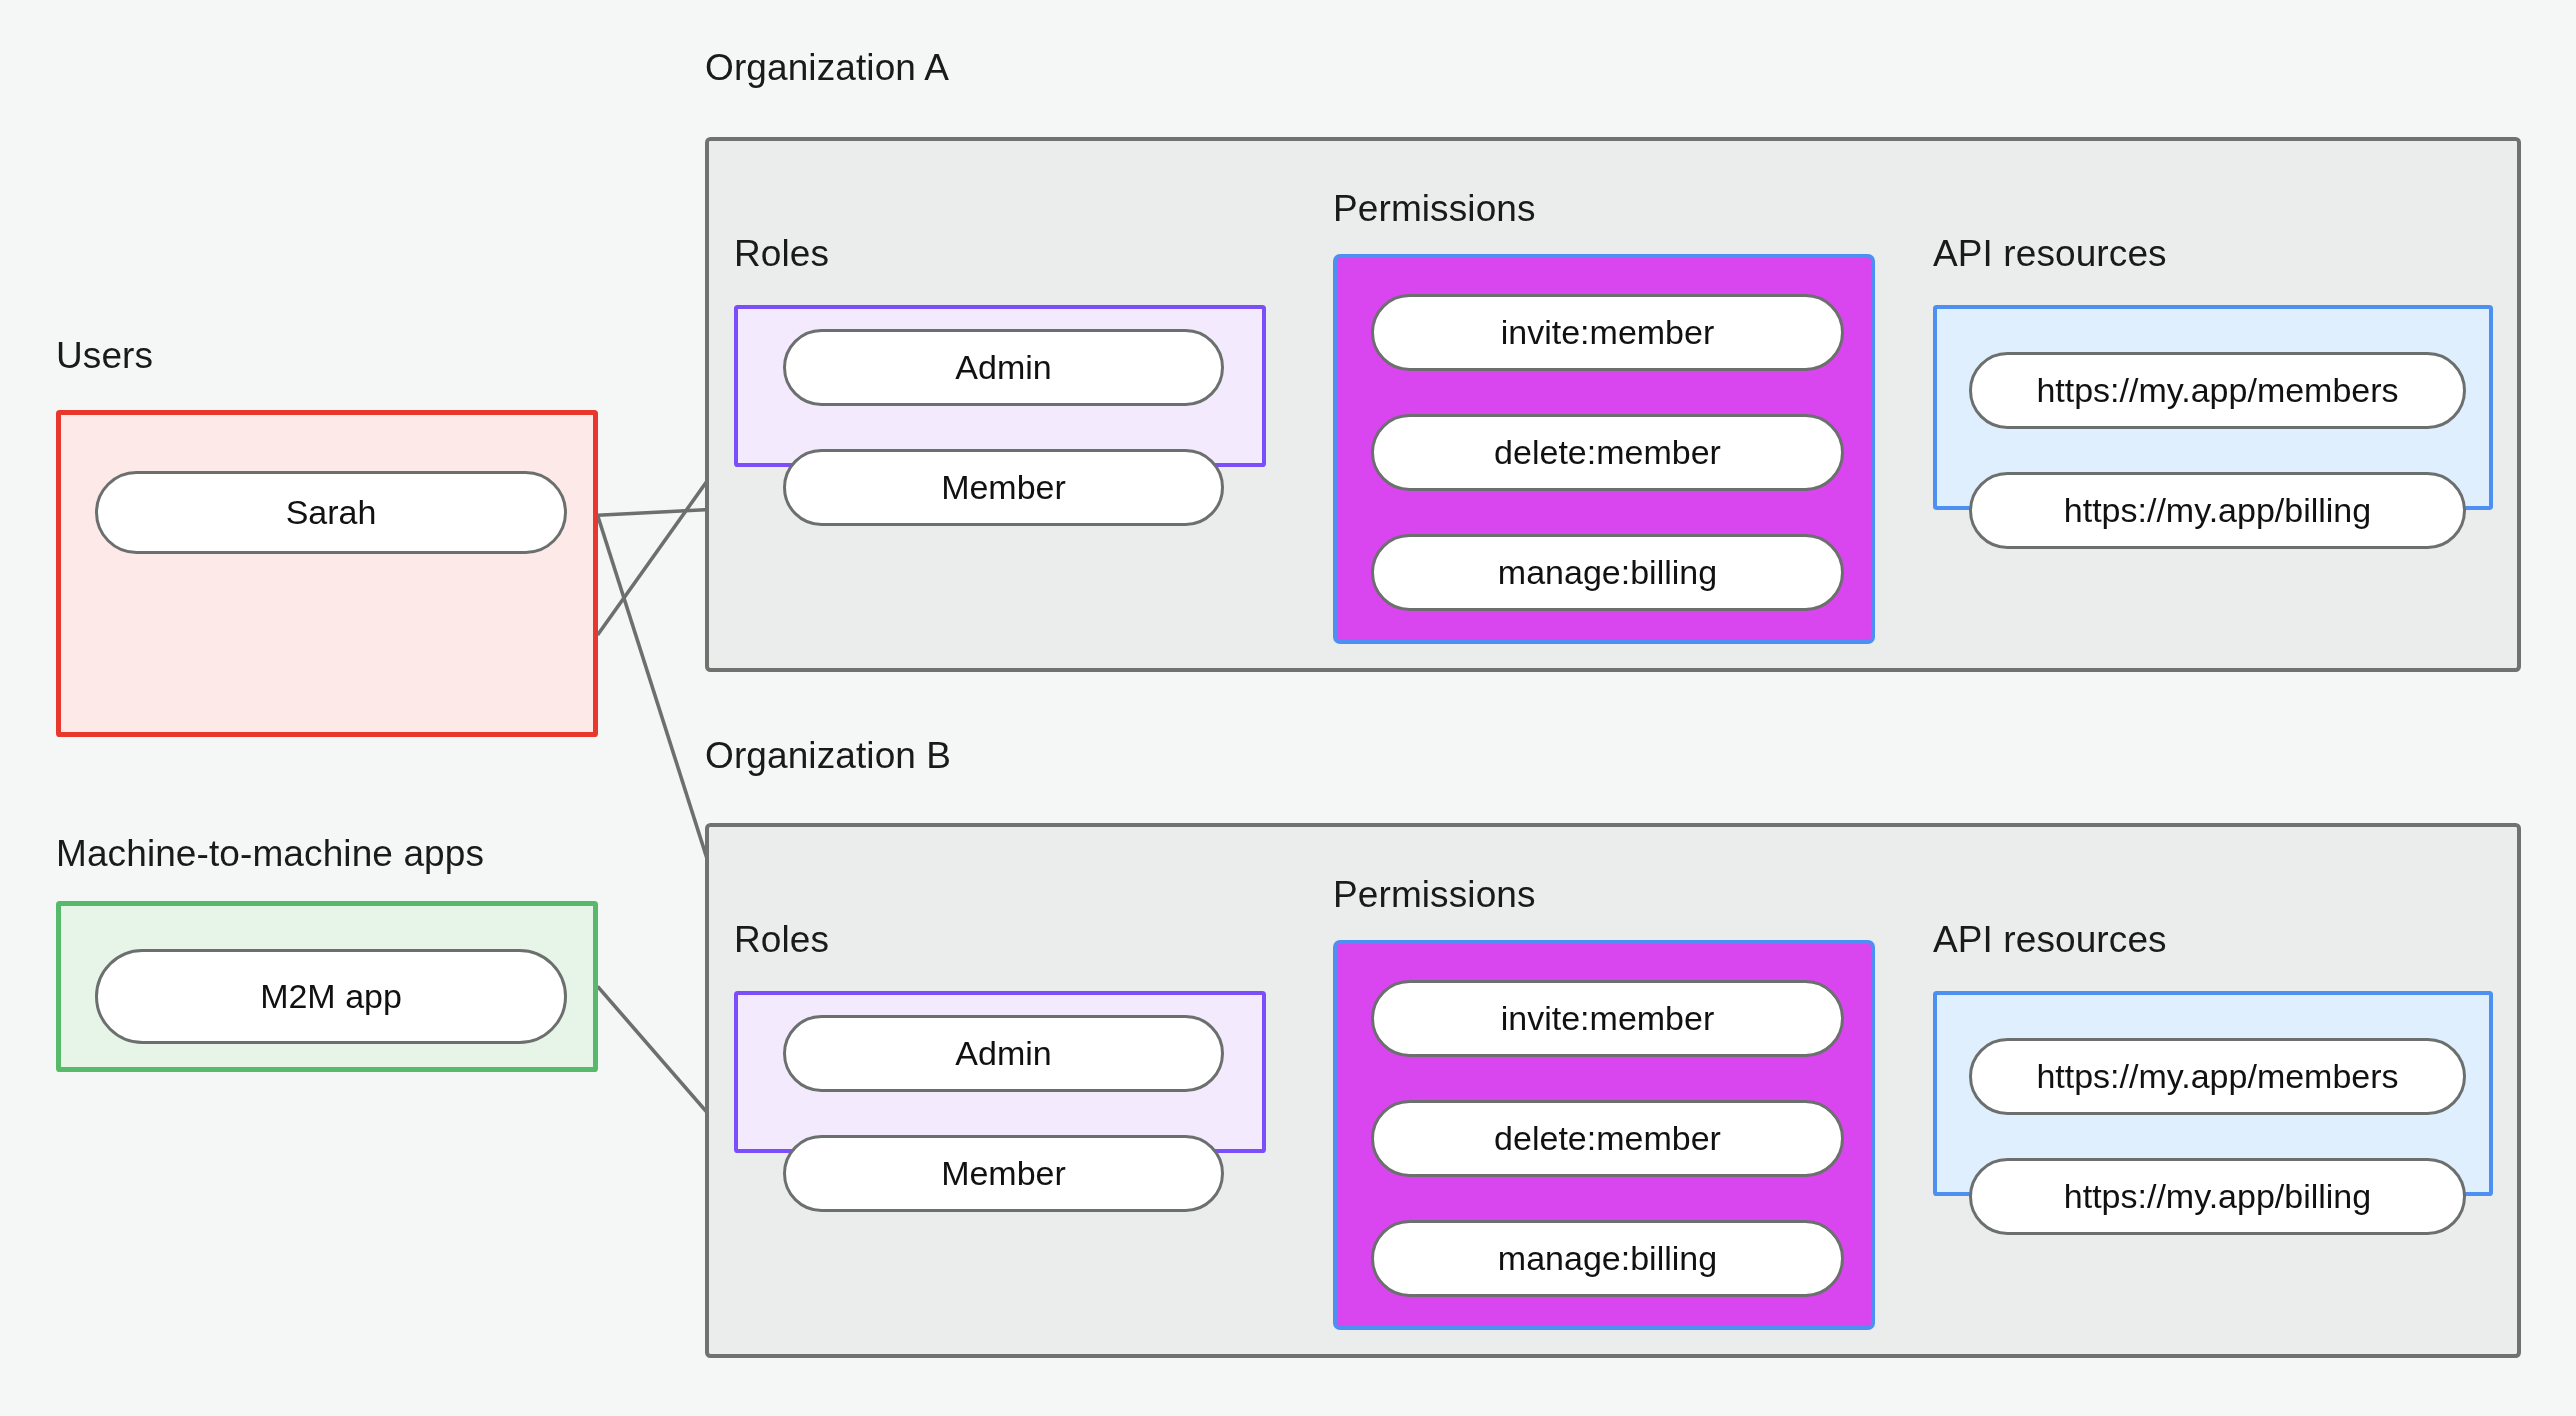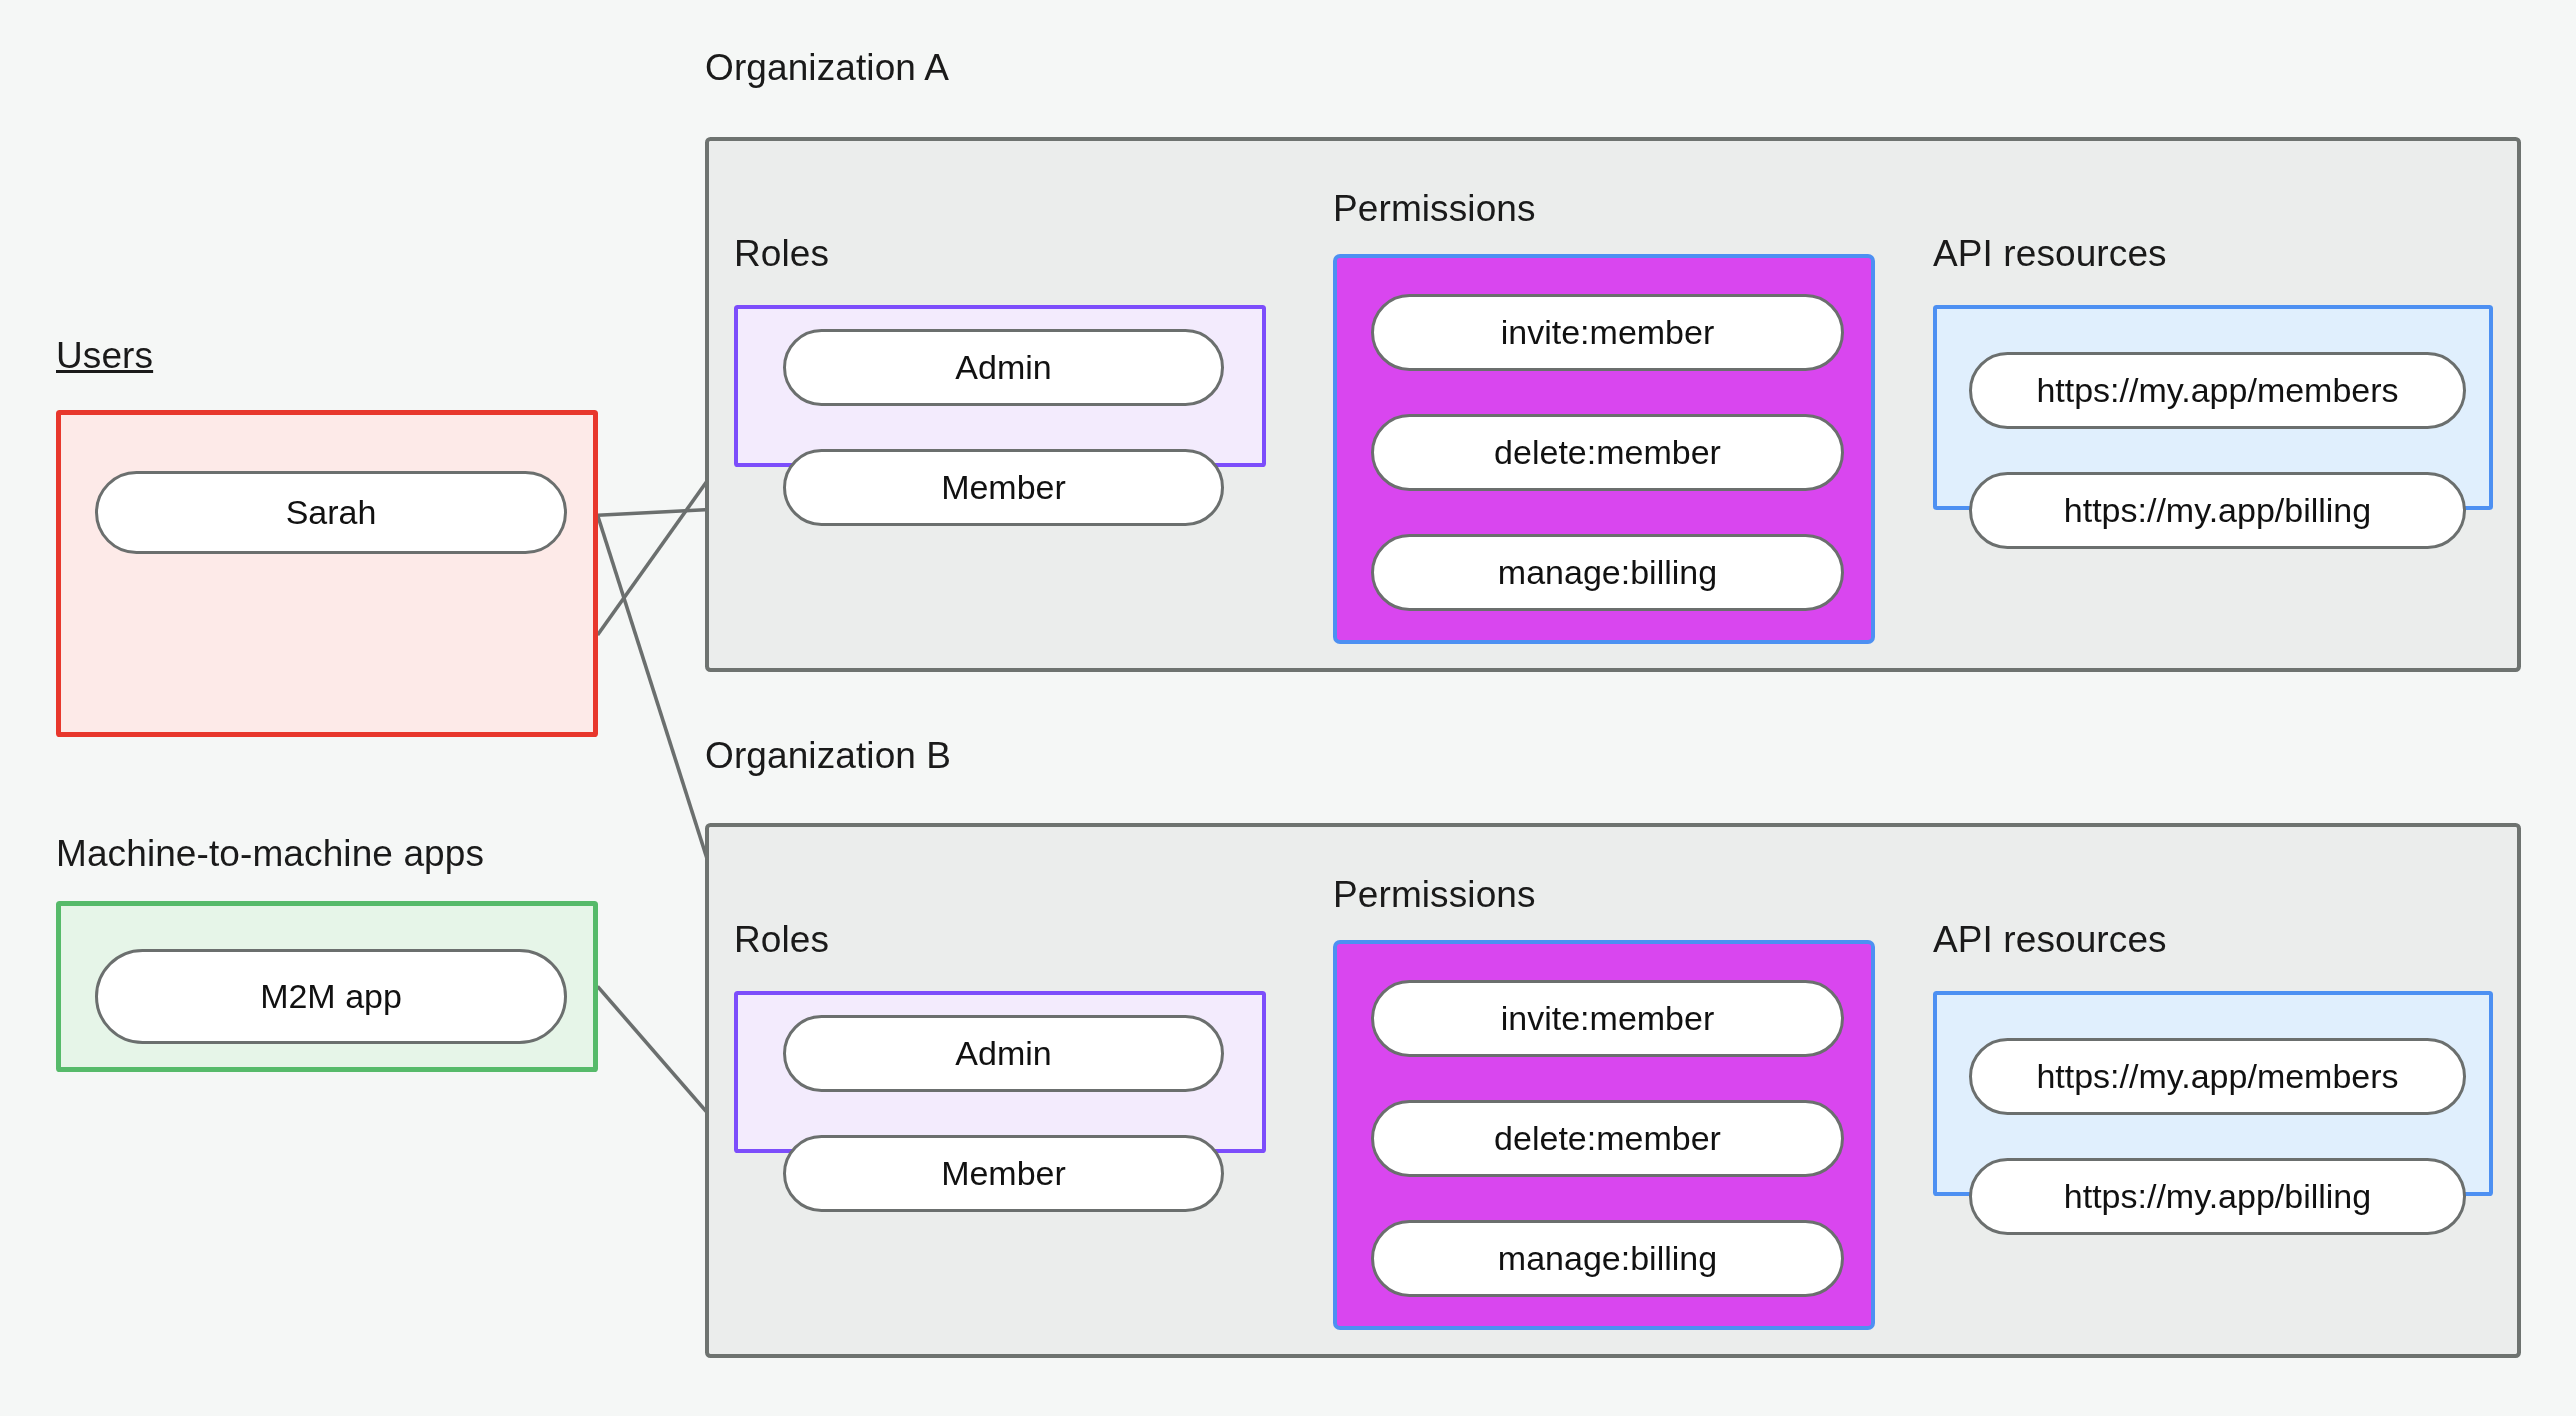--- a/index.html
+++ b/index.html
@@ -93,21 +93,21 @@
       <circle cx="1515" cy="1257" r="13"></circle>
       <circle cx="1515" cy="1390" r="13"></circle>
 
       <circle cx="2175" cy="428" r="13"></circle>
       <circle cx="2175" cy="562" r="13"></circle>
       <circle cx="2175" cy="1190" r="13"></circle>
       <circle cx="2175" cy="1322" r="13"></circle>
     </g>
   </svg>
 
-  <div class="group-label" style="left:56px;top:335px;text-decoration:underline;">Users</div>
+  <div class="group-label" style="left:56px;top:335px;">Users</div>
 
   <div class="group users-box" style="left:56px;top:410px;width:542px;height:327px;">
     <div class="pill" style="left:34px;top:56px;width:472px;height:83px;text-align:center;">Sarah</div>
   </div>
 
   <div class="group-label" style="left:56px;top:833px;">Machine-to-machine apps</div>
 
   <div class="group m2m-box" style="left:56px;top:901px;width:542px;height:171px;">
     <div class="pill" style="left:34px;top:43px;width:472px;height:95px;">M2M app</div>
   </div>

